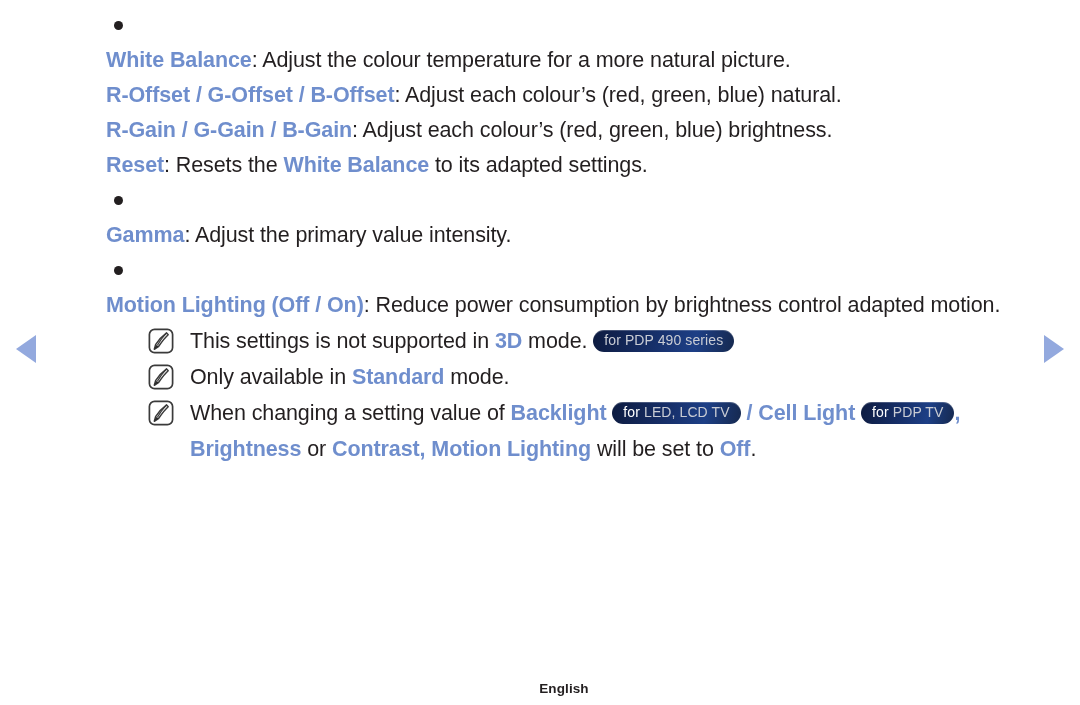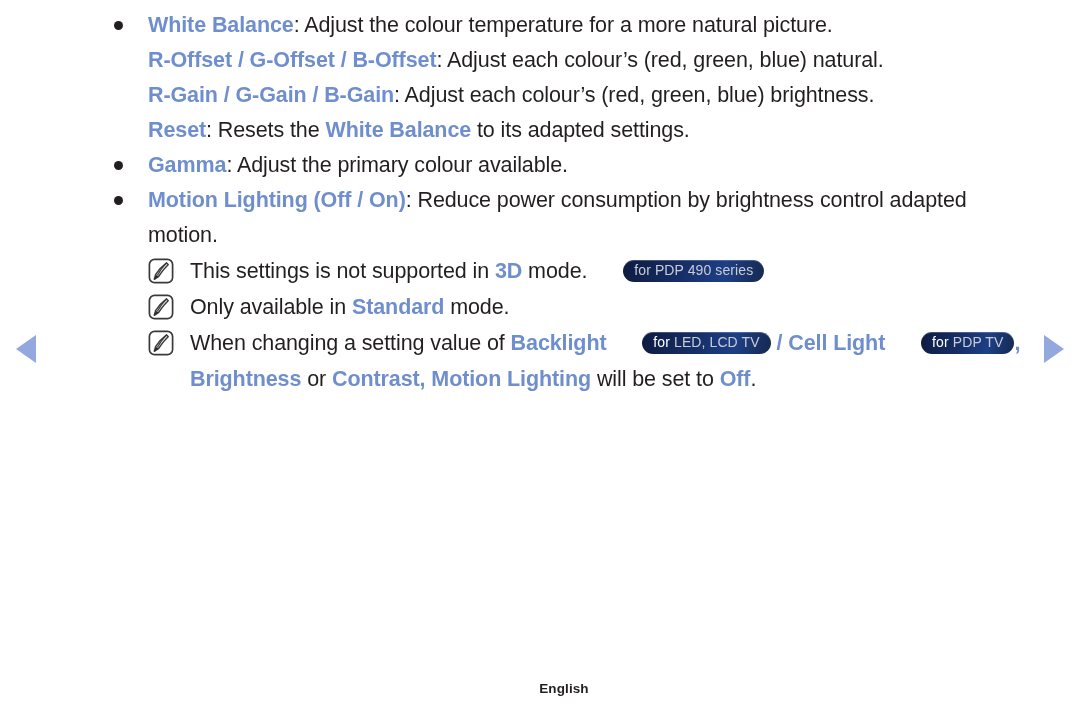--- a/index.html
+++ b/index.html
@@ -45,20 +45,21 @@
   .content {
     position: absolute;
     left: 106px;
     top: 8px;
     width: 930px;
   }
 
   .blk {
     display: flex;
     align-items: flex-start;
+    flex-direction: column;
   }
 
   
   .bullet {
     flex: 0 0 auto;
     width: 42px;
     font-size: 21px;
     line-height: 35px;
     color: #231f20;
     text-align: left;
@@ -125,21 +126,20 @@
     border-radius: 999px;
     padding: 2px 11px 3px 11px;
     font-size: 14px;
     line-height: 17px;
     font-weight: normal;
     letter-spacing: 0.1px;
     white-space: nowrap;
     color: #ffffff;
     background: linear-gradient(100deg, #0d1b40 0%, #17306b 45%, #1d3f86 72%, #16294f 100%);
     box-shadow: inset 0 1px 0 rgba(255,255,255,0.22);
-    margin-left: 30px;
   }
   .pill .hl { color: #c9ccd4; }
 
   
   .footer {
     position: absolute;
     left: 0;
     right: 0;
     top: 681px;
     text-align: center;
@@ -171,21 +171,21 @@
         <div class="blk">
           <div class="nobullet"></div>
           <div class="text"><span class="b">R-Gain / G-Gain / B-Gain</span><span>: Adjust each colour’s (red, green, blue) brightness.</span></div>
         </div>
         <div class="blk">
           <div class="nobullet"></div>
           <div class="text"><span class="b">Reset</span><span>: Resets the </span><span class="b">White Balance</span><span> to its adapted settings.</span></div>
         </div>
         <div class="blk">
           <div class="bullet"><span class="dot"></span></div>
-          <div class="text"><span class="b">Gamma</span><span>: Adjust the primary colour available.</span></div>
+          <div class="text"><span class="b">Gamma</span><span>: Adjust the primary value intensity.</span></div>
         </div>
         <div class="blk">
           <div class="bullet"><span class="dot"></span></div>
           <div class="text"><span class="b">Motion Lighting (Off / On)</span><span>: Reduce power consumption by brightness control adapted motion.</span></div>
         </div>
       </div>
     <div id="notes-host">
         <div class="note-row">
           <div class="note-ico">
             <svg width="26" height="26" viewBox="0 0 26 26" xmlns="http://www.w3.org/2000/svg">

